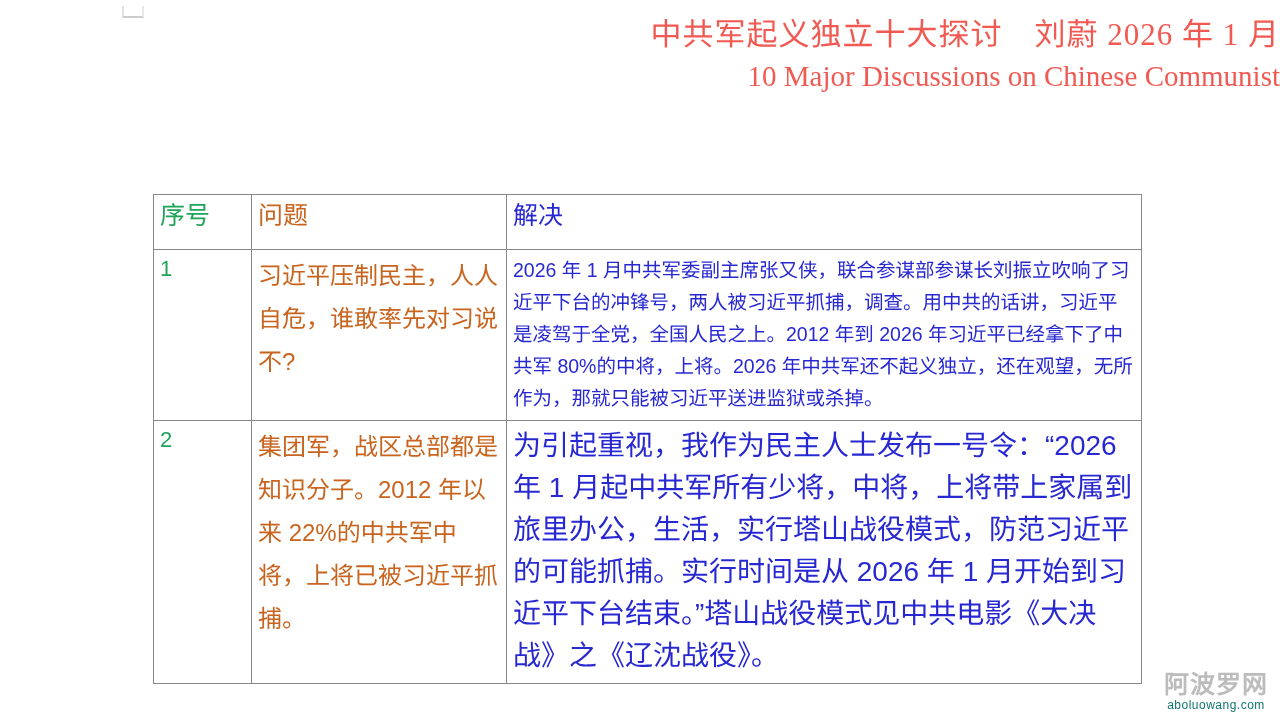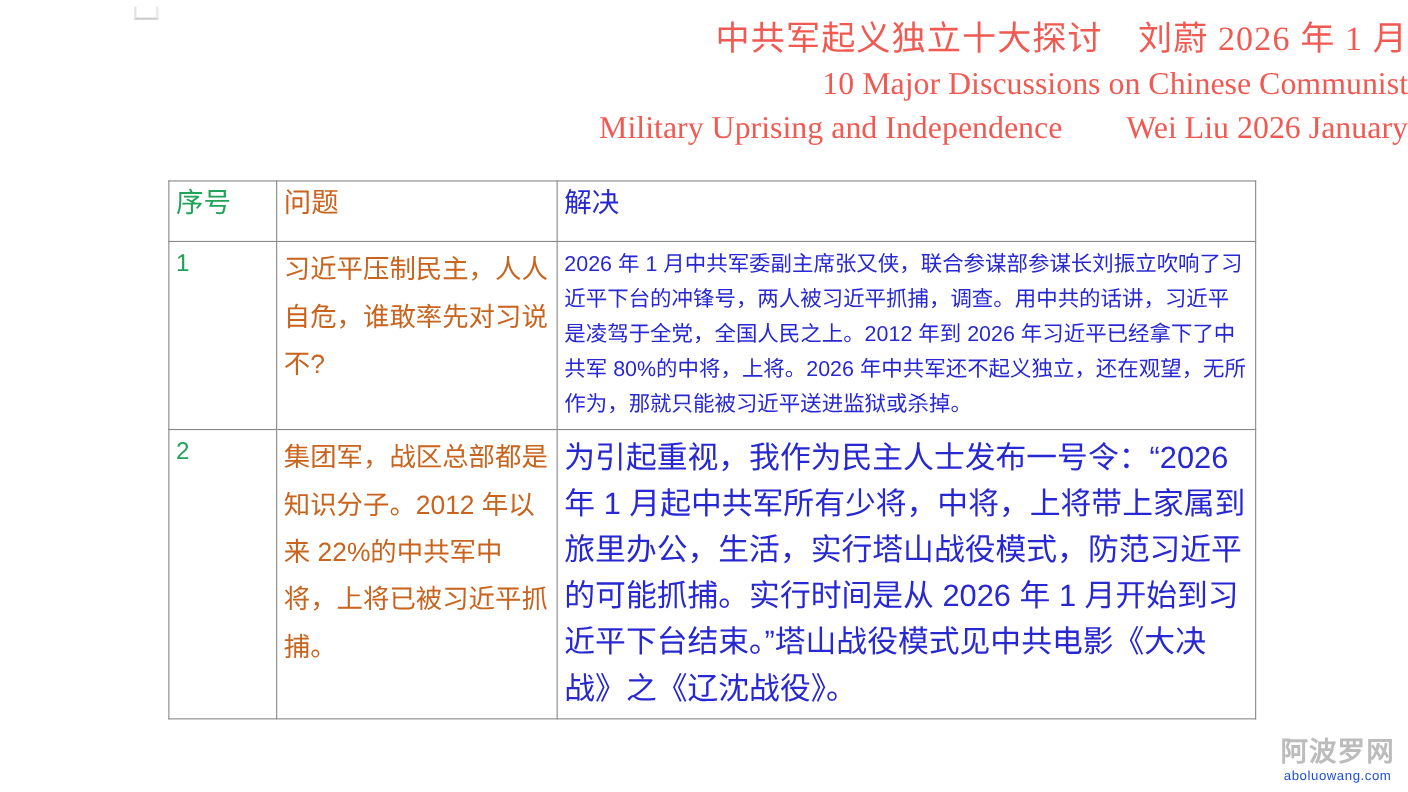--- a/index.html
+++ b/index.html
@@ -44,21 +44,21 @@
     font-family: "Liberation Serif", "DejaVu Serif", serif;
     font-size: 29px;
     line-height: 40px;
     white-space: pre;
     padding-left: 40px;
   }
 
   .table-wrap {
     position: absolute;
     left: 153px;
-    top: 164px;
+    top: 194px;
     width: 988px;
   }
   table.main {
     border-collapse: collapse;
     table-layout: fixed;
     width: 988px;
   }
   table.main td, table.main th {
     border: 1px solid #888888;
     vertical-align: top;
@@ -128,32 +128,31 @@
     font-size: 25px;
     line-height: 27px;
     letter-spacing: 1px;
     font-weight: bold;
     color: #bcbcbc;
   }
   .watermark .wm-url {
     font-size: 12px;
     line-height: 14px;
     letter-spacing: 0.5px;
-    color: #1d4ed8;
+    color: #0f766e;
   }
 </style>
 </head>
 <body>
 
 <div class="corner-artifact"></div>
 
 <div class="title-block">
   <div class="title-cn">中共军起义独立十大探讨　刘蔚 2026 年 1 月</div>
   <div class="title-en">10 Major Discussions on Chinese Communist</div>
-  <div class="title-en">Military Uprising and Independence　　Wei Liu 2026 January</div>
 </div>
 
 <div class="table-wrap">
   <table class="main">
     <colgroup>
       <col class="c-seq">
         <col class="c-ques">
         <col class="c-sol">
     </colgroup>
     <thead>

